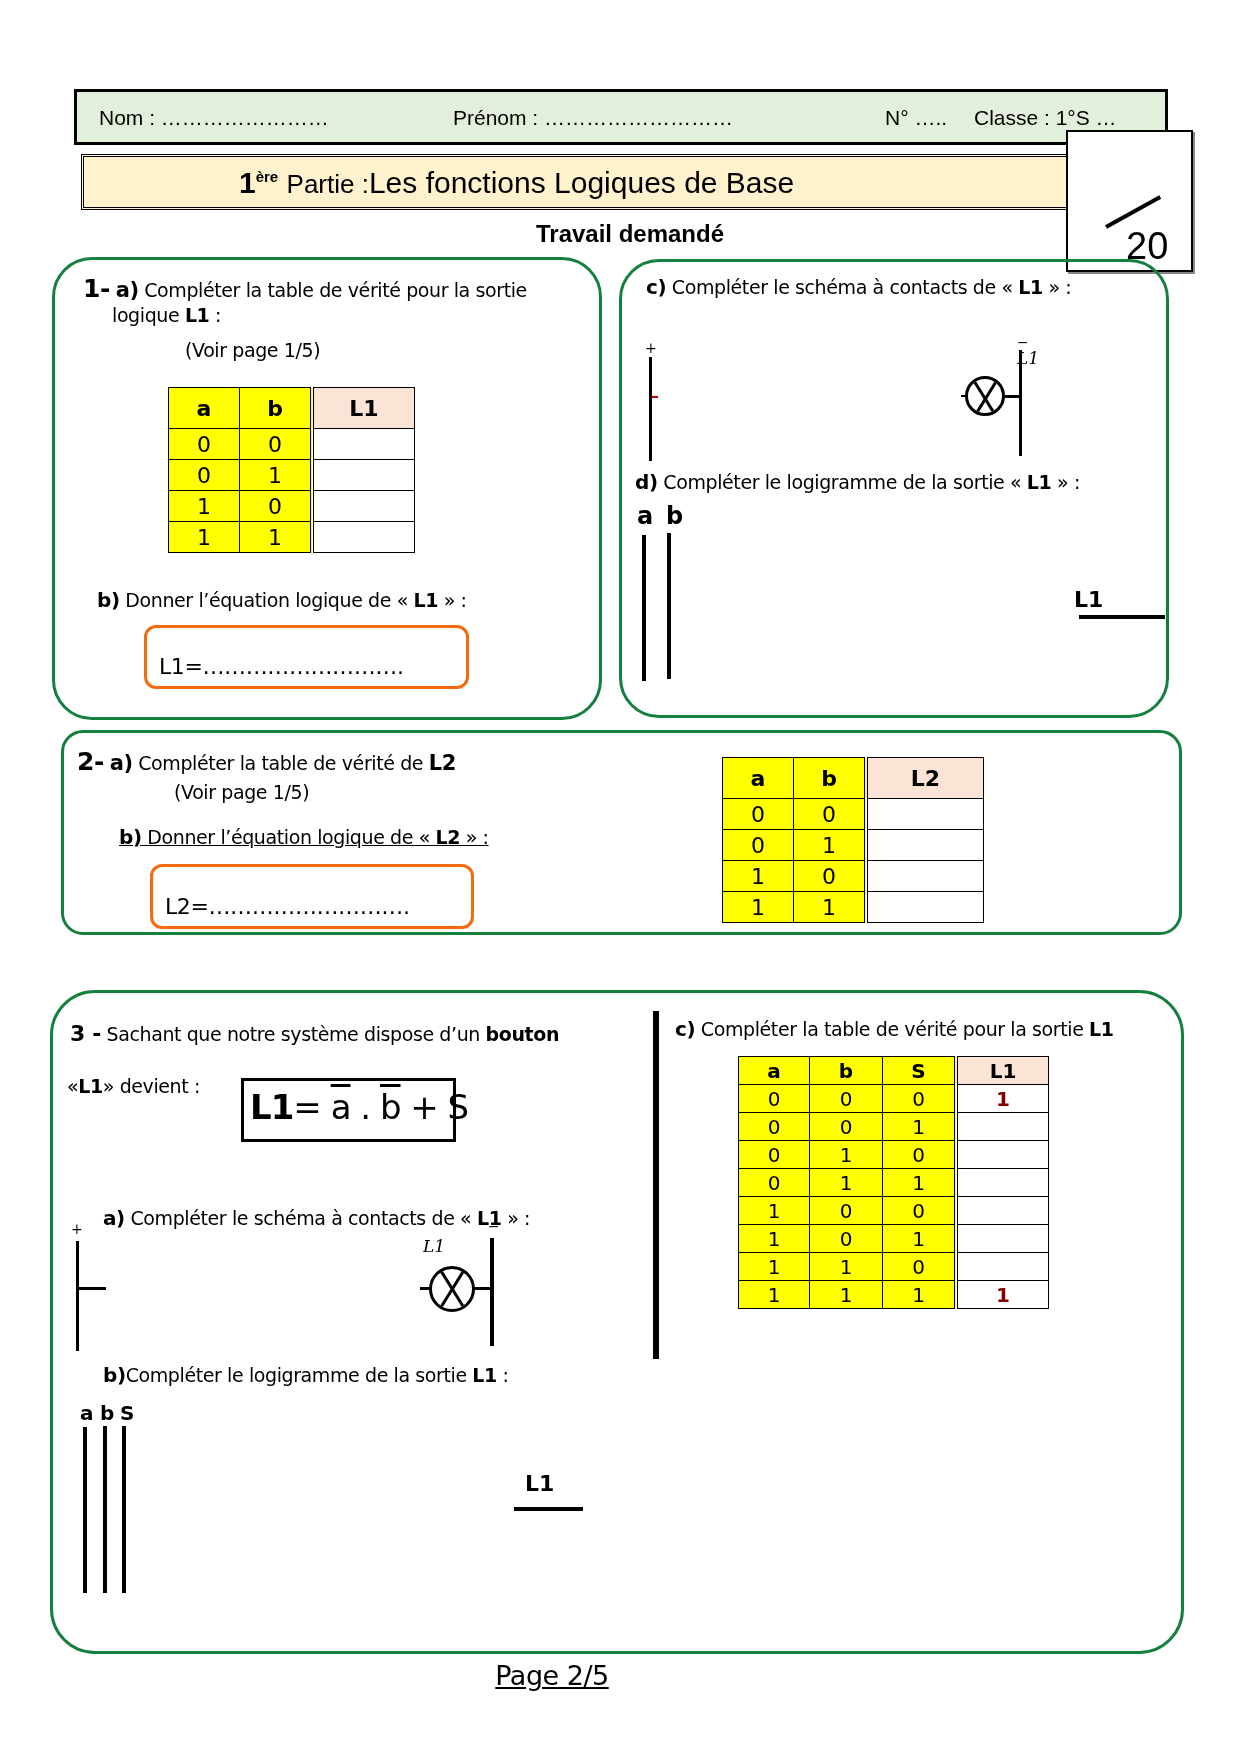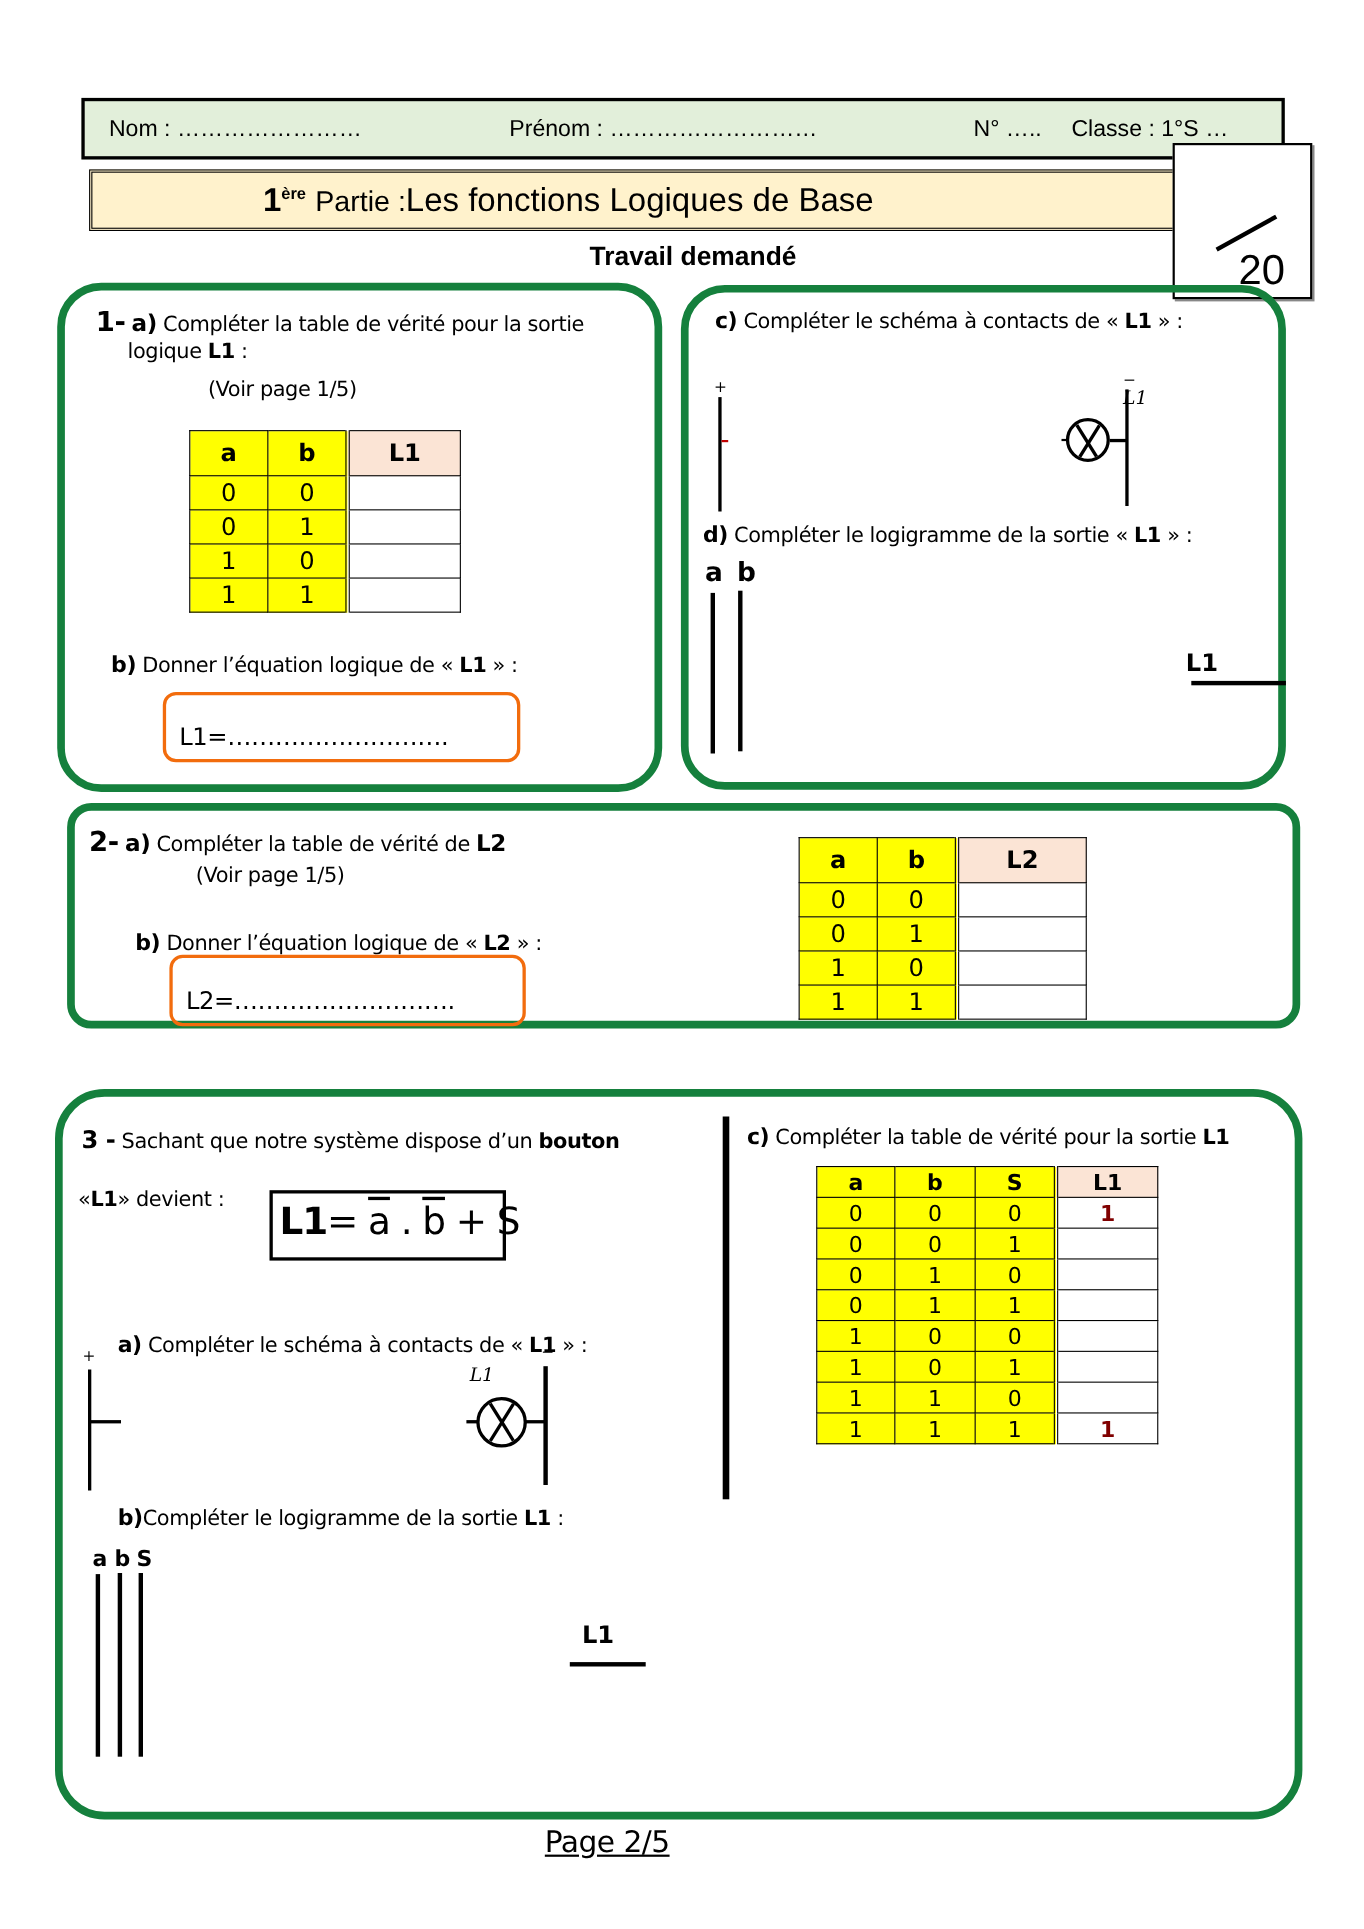--- a/index.html
+++ b/index.html
@@ -10,21 +10,21 @@
   .hdr span { position:absolute; top:14px; font-family:"Liberation Sans", sans-serif; font-size:21px; }
   .title { left:81px; top:154px; width:1000px; height:56px; background:#fff2cc; border:3px double #000; box-sizing:border-box; }
   .title .t { position:absolute; left:155px; top:9px; font-family:Liberation Sans, sans-serif; font-size:30px; white-space:nowrap; }
   .title .t sup { font-size:15px; font-weight:bold; }
   .title .t .big { font-weight:bold; }
   .title .t .p { font-size:26px; }
   .score { left:1066px; top:130px; width:127px; height:142px; background:#fff; border:2px solid #000; box-sizing:border-box; box-shadow:2px 2px 0 #888; }
   .score .slash { position:absolute; left:38px; top:62px; width:62px; height:4px; background:#000; transform:rotate(-29deg); transform-origin:left center; top:93px; }
   .score .n { position:absolute; left:58px; top:93px; font-family:"Liberation Sans", sans-serif; font-size:38px; }
   .work { left:0; width:1240px; top:220px; text-align:center; font-family:"Liberation Sans", sans-serif; font-weight:bold; font-size:24px; padding-left:20px; box-sizing:border-box; }
-  .box { border:7px solid #15803d; box-sizing:border-box; border-radius:40px; }
+  .box { border:3px solid #15803d; box-sizing:border-box; border-radius:40px; }
   .q { font-family:"DejaVu Sans", sans-serif; font-size:19px; white-space:nowrap; letter-spacing:-0.4px; }
   .q b { font-weight:bold; }
   .num { font-size:25px; font-weight:bold; }
   .orange { border:3px solid #f26c0d; border-radius:12px; box-sizing:border-box; }
   table.tt { border-collapse:collapse; position:absolute; font-family:"DejaVu Sans", sans-serif; font-size:22px; }
   table.tt td, table.tt th { border:1.5px solid #000; text-align:center; padding:0; }
   table.tt th { font-weight:bold; background:#ffff00; }
   table.tt th.out { background:#fbe4d5; border-left:4px double #000; }
   table.tt td.in { background:#ffff00; }
   table.tt td.out { background:#fff; border-left:4px double #000; color:#800000; font-weight:bold; }
@@ -38,21 +38,21 @@
   .eqbox { border:3px solid #000; box-sizing:border-box; background:#fff; }
   .ov { text-decoration:overline; }
   .page { left:0; width:1076px; top:1660px; text-align:center; font-family:"DejaVu Sans", sans-serif; font-size:27px; padding-left:28px; box-sizing:border-box; }
   .page span { text-decoration:underline; letter-spacing:-0.5px; }
 </style>
 </head>
 <body>
 
 <div class="abs hdr">
   <span style="left:22px">Nom : ……………………</span>
-  <span style="left:386px">Prénom : ………………………</span>
+  <span style="left:376px">Prénom : ………………………</span>
   <span style="left:808px">N° …..</span>
   <span style="left:897px">Classe : 1°S …</span>
 </div>
 
 <div class="abs title">
   <div class="t">
     <span class="big">1</span><sup>ère</sup>
     <span class="p">Partie :</span><span>Les fonctions Logiques de Base</span>
   </div>
 </div>
@@ -138,21 +138,21 @@
   <div class="vline" style="left:457px; top:353px; width:86px; height:4px;"></div>
 </div>
 
 <div class="abs box" style="left:61px; top:730px; width:1121px; height:205px; border-radius:22px;">
   <div class="abs q" style="left:13px; top:14px;">
     <span class="num">2-</span>
     <b style="font-size:21px">a)</b>
     <span>Compléter la table de vérité de </span><b style="font-size:21px">L2</b>
   </div>
   <div class="abs q" style="left:110px; top:48px;">(Voir page 1/5)</div>
-  <div class="abs q" style="left:55px; top:108px;">
+  <div class="abs q" style="left:55px; top:92px;text-decoration:underline;">
     <b style="font-size:20px">b)</b> <span>Donner l’équation logique de « </span><b>L2</b><span> » :</span>
   </div>
   <div class="abs orange" style="left:86px; top:131px; width:324px; height:65px;">
     <div class="abs q" style="left:12px; top:27px; font-size:22px;">L2=……………………….</div>
   </div>
   <table class="tt" style="left:658px; top:24px;">
     <tbody>
         <tr style="height:41px">
       <th style="width:70px">a</th>
       <th style="width:70px">b</th>

